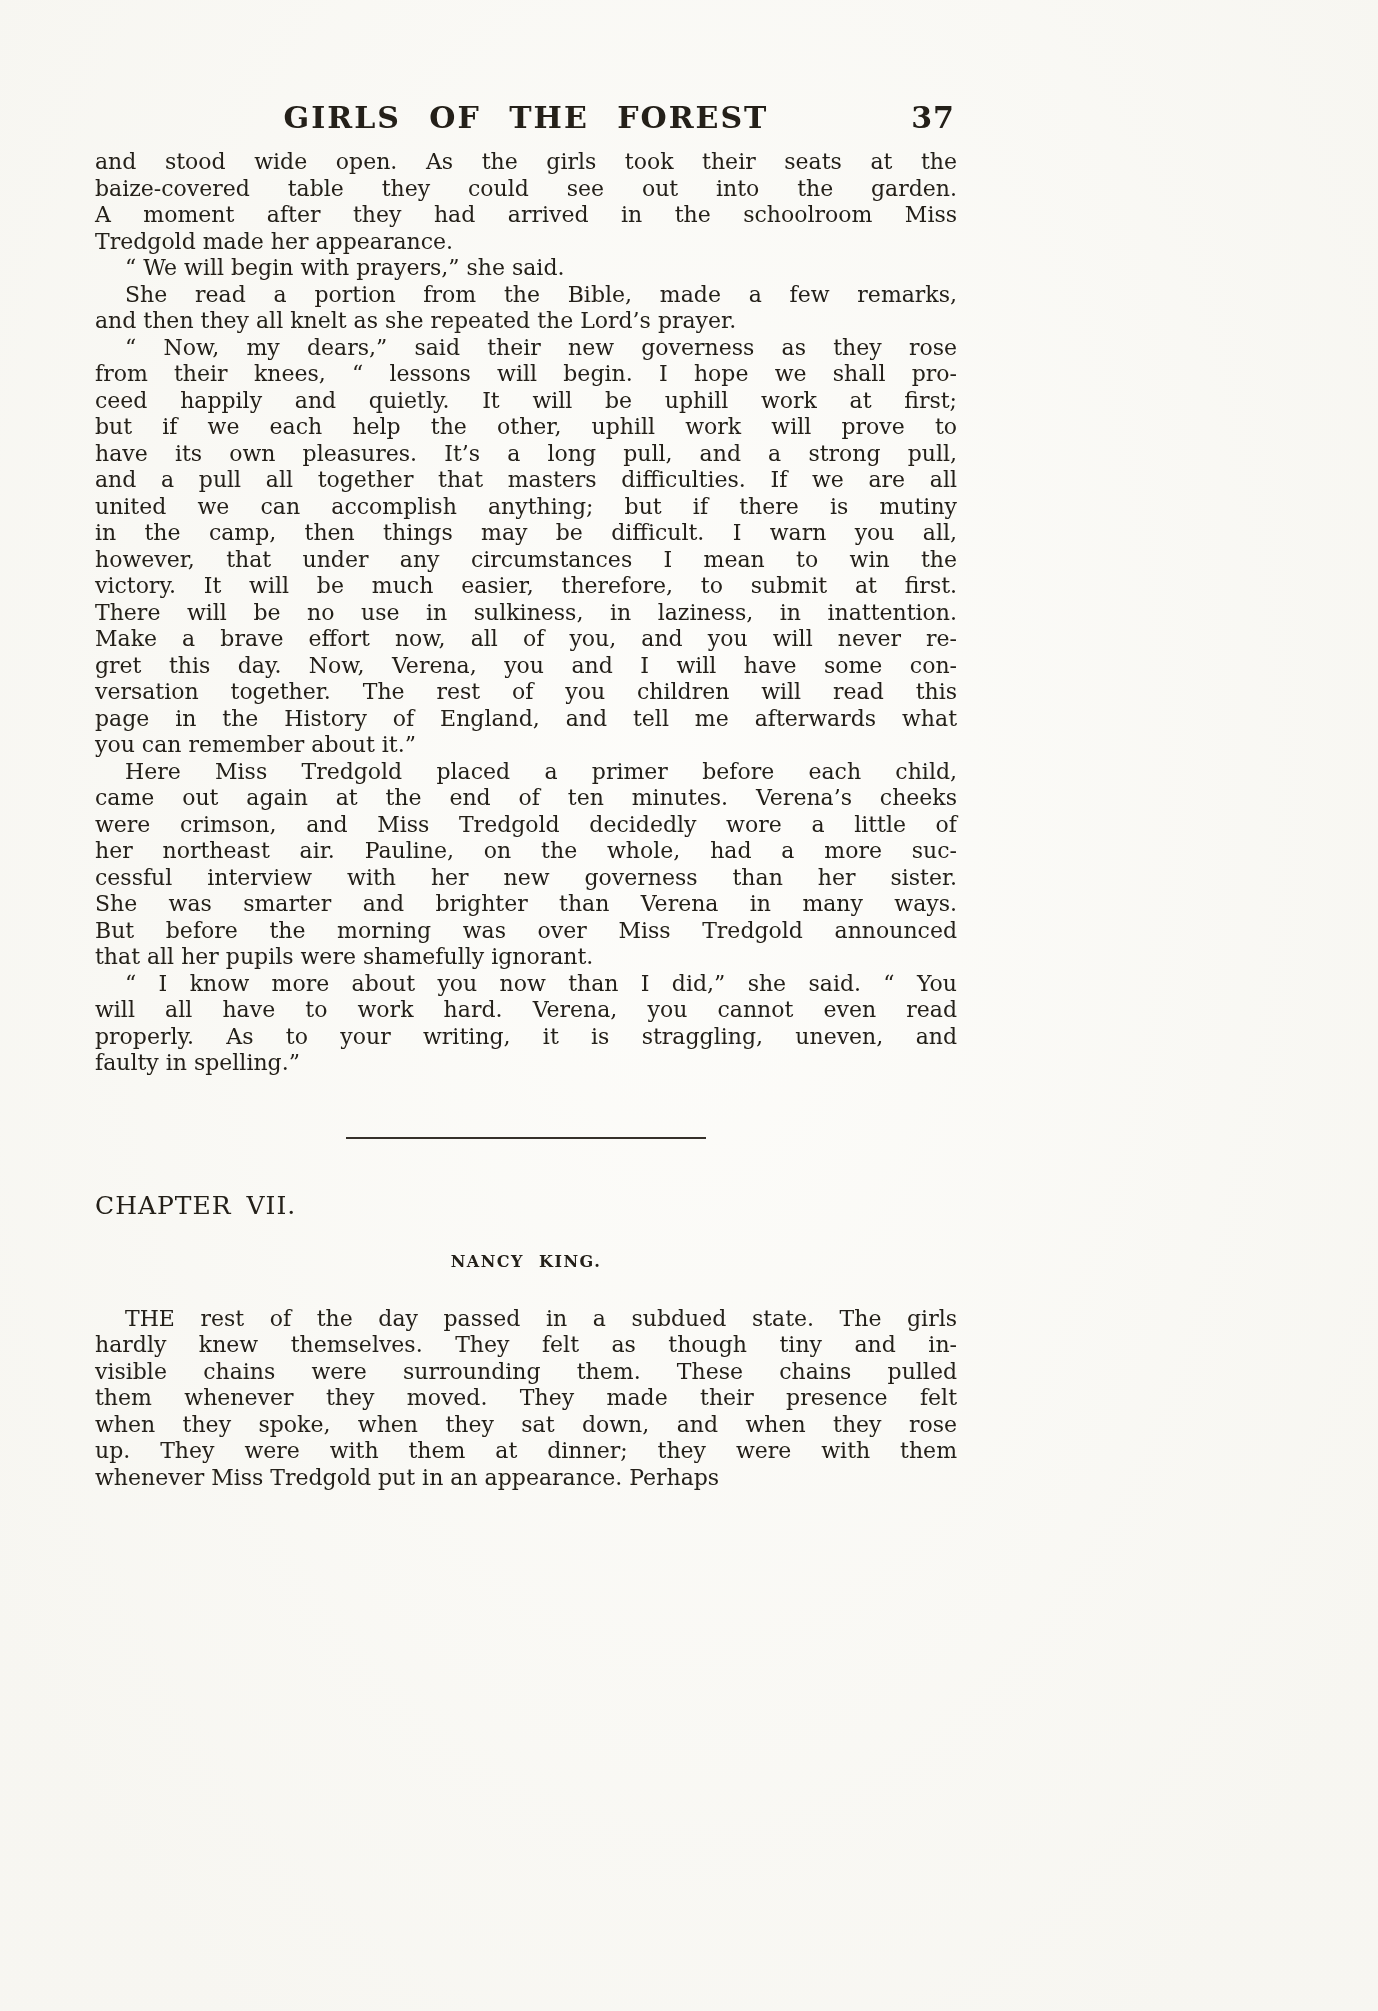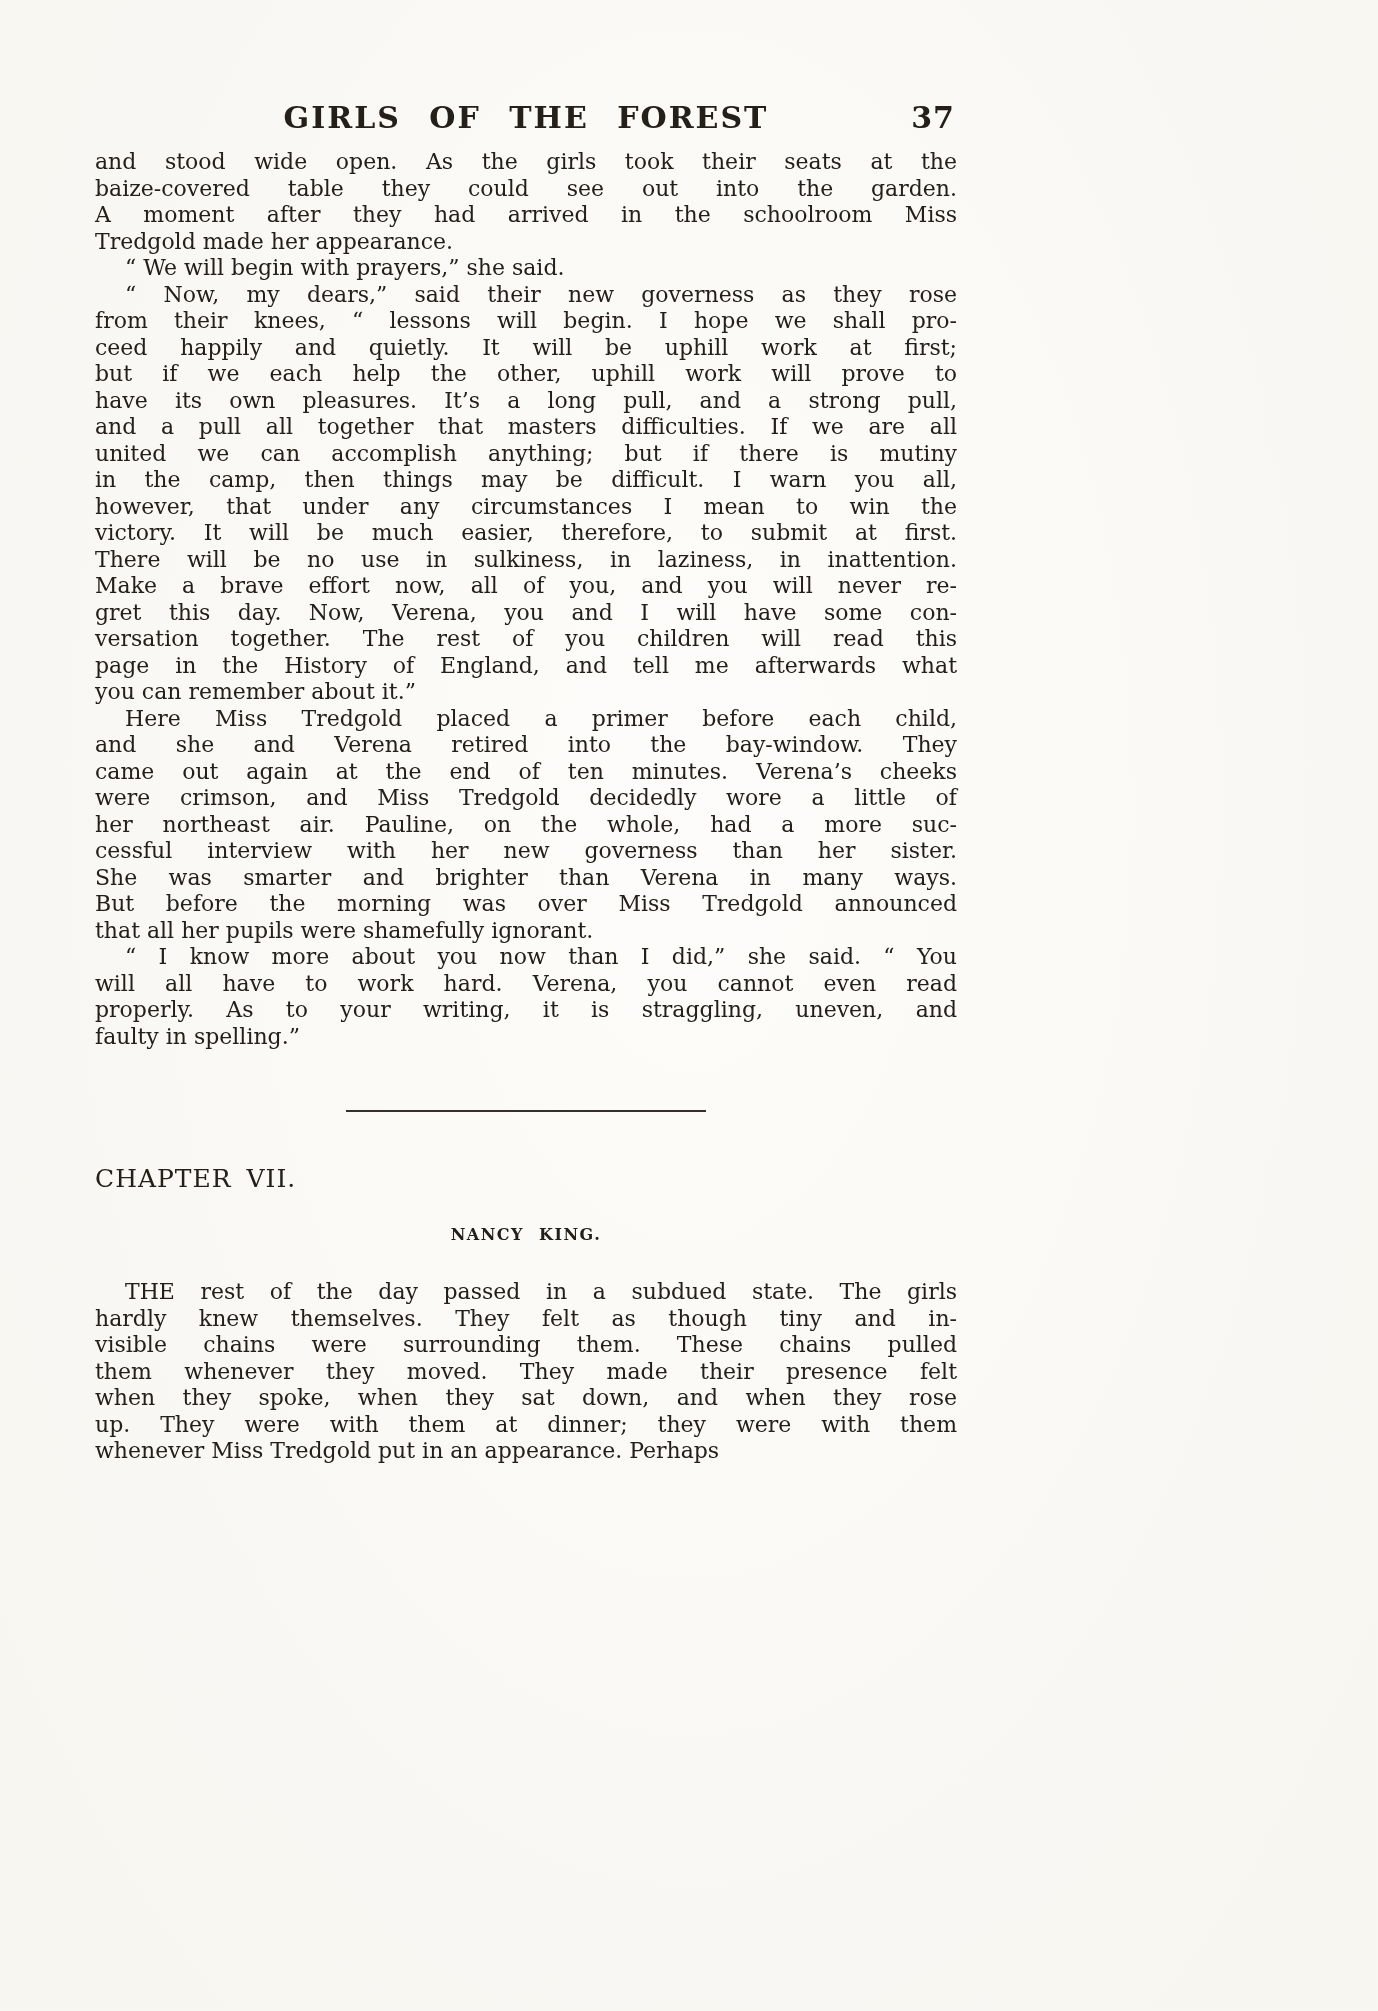--- a/index.html
+++ b/index.html
@@ -93,40 +93,43 @@
         <p class="para">
           <span class="line">and stood wide open. As the girls took their seats at the</span>
           <span class="line">baize-covered table they could see out into the garden.</span>
           <span class="line">A moment after they had arrived in the schoolroom Miss</span>
           <span class="line last">Tredgold made her appearance.</span>
         </p>
         <p class="para indent">
           <span class="line last">“ We will begin with prayers,” she said.</span>
         </p>
         <p class="para indent">
+          <span class="line">She read a portion from the Bible, made a few remarks,</span>
+          <span class="line last">and then they all knelt as she repeated the Lord’s prayer.</span>
+        </p>
+        <p class="para indent">
           <span class="line">“ Now, my dears,” said their new governess as they rose</span>
           <span class="line">from their knees, “ lessons will begin. I hope we shall pro-</span>
           <span class="line">ceed happily and quietly. It will be uphill work at first;</span>
           <span class="line">but if we each help the other, uphill work will prove to</span>
           <span class="line">have its own pleasures. It’s a long pull, and a strong pull,</span>
           <span class="line">and a pull all together that masters difficulties. If we are all</span>
           <span class="line">united we can accomplish anything; but if there is mutiny</span>
           <span class="line">in the camp, then things may be difficult. I warn you all,</span>
           <span class="line">however, that under any circumstances I mean to win the</span>
           <span class="line">victory. It will be much easier, therefore, to submit at first.</span>
           <span class="line">There will be no use in sulkiness, in laziness, in inattention.</span>
           <span class="line">Make a brave effort now, all of you, and you will never re-</span>
           <span class="line">gret this day. Now, Verena, you and I will have some con-</span>
           <span class="line">versation together. The rest of you children will read this</span>
           <span class="line">page in the History of England, and tell me afterwards what</span>
           <span class="line last">you can remember about it.”</span>
         </p>
         <p class="para indent">
           <span class="line">Here Miss Tredgold placed a primer before each child,</span>
-          <span class="line">and she and Verena retired into the bay-window. They</span>
           <span class="line">came out again at the end of ten minutes. Verena’s cheeks</span>
           <span class="line">were crimson, and Miss Tredgold decidedly wore a little of</span>
           <span class="line">her northeast air. Pauline, on the whole, had a more suc-</span>
           <span class="line">cessful interview with her new governess than her sister.</span>
           <span class="line">She was smarter and brighter than Verena in many ways.</span>
           <span class="line">But before the morning was over Miss Tredgold announced</span>
           <span class="line last">that all her pupils were shamefully ignorant.</span>
         </p>
         <p class="para indent">
           <span class="line">“ I know more about you now than I did,” she said. “ You</span>

